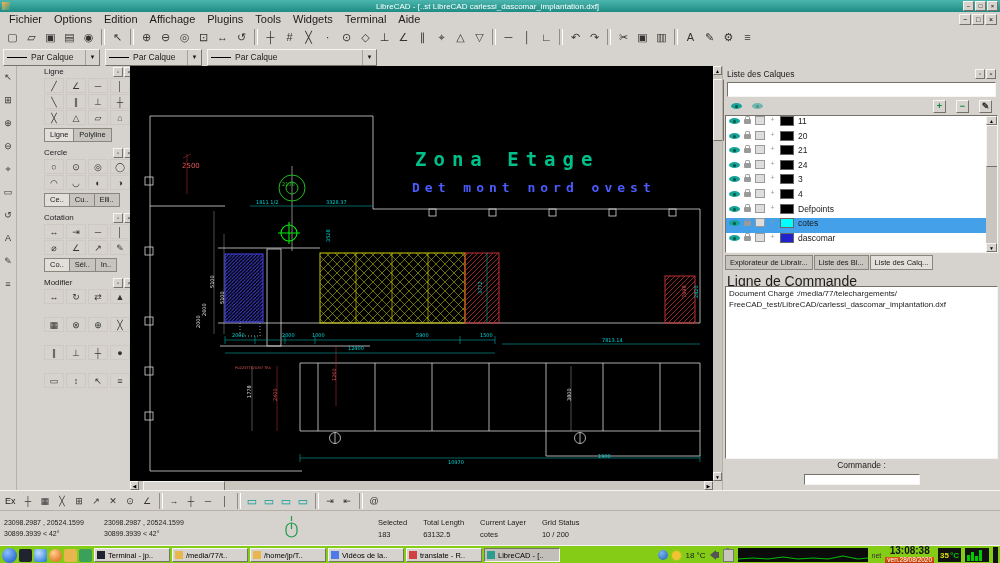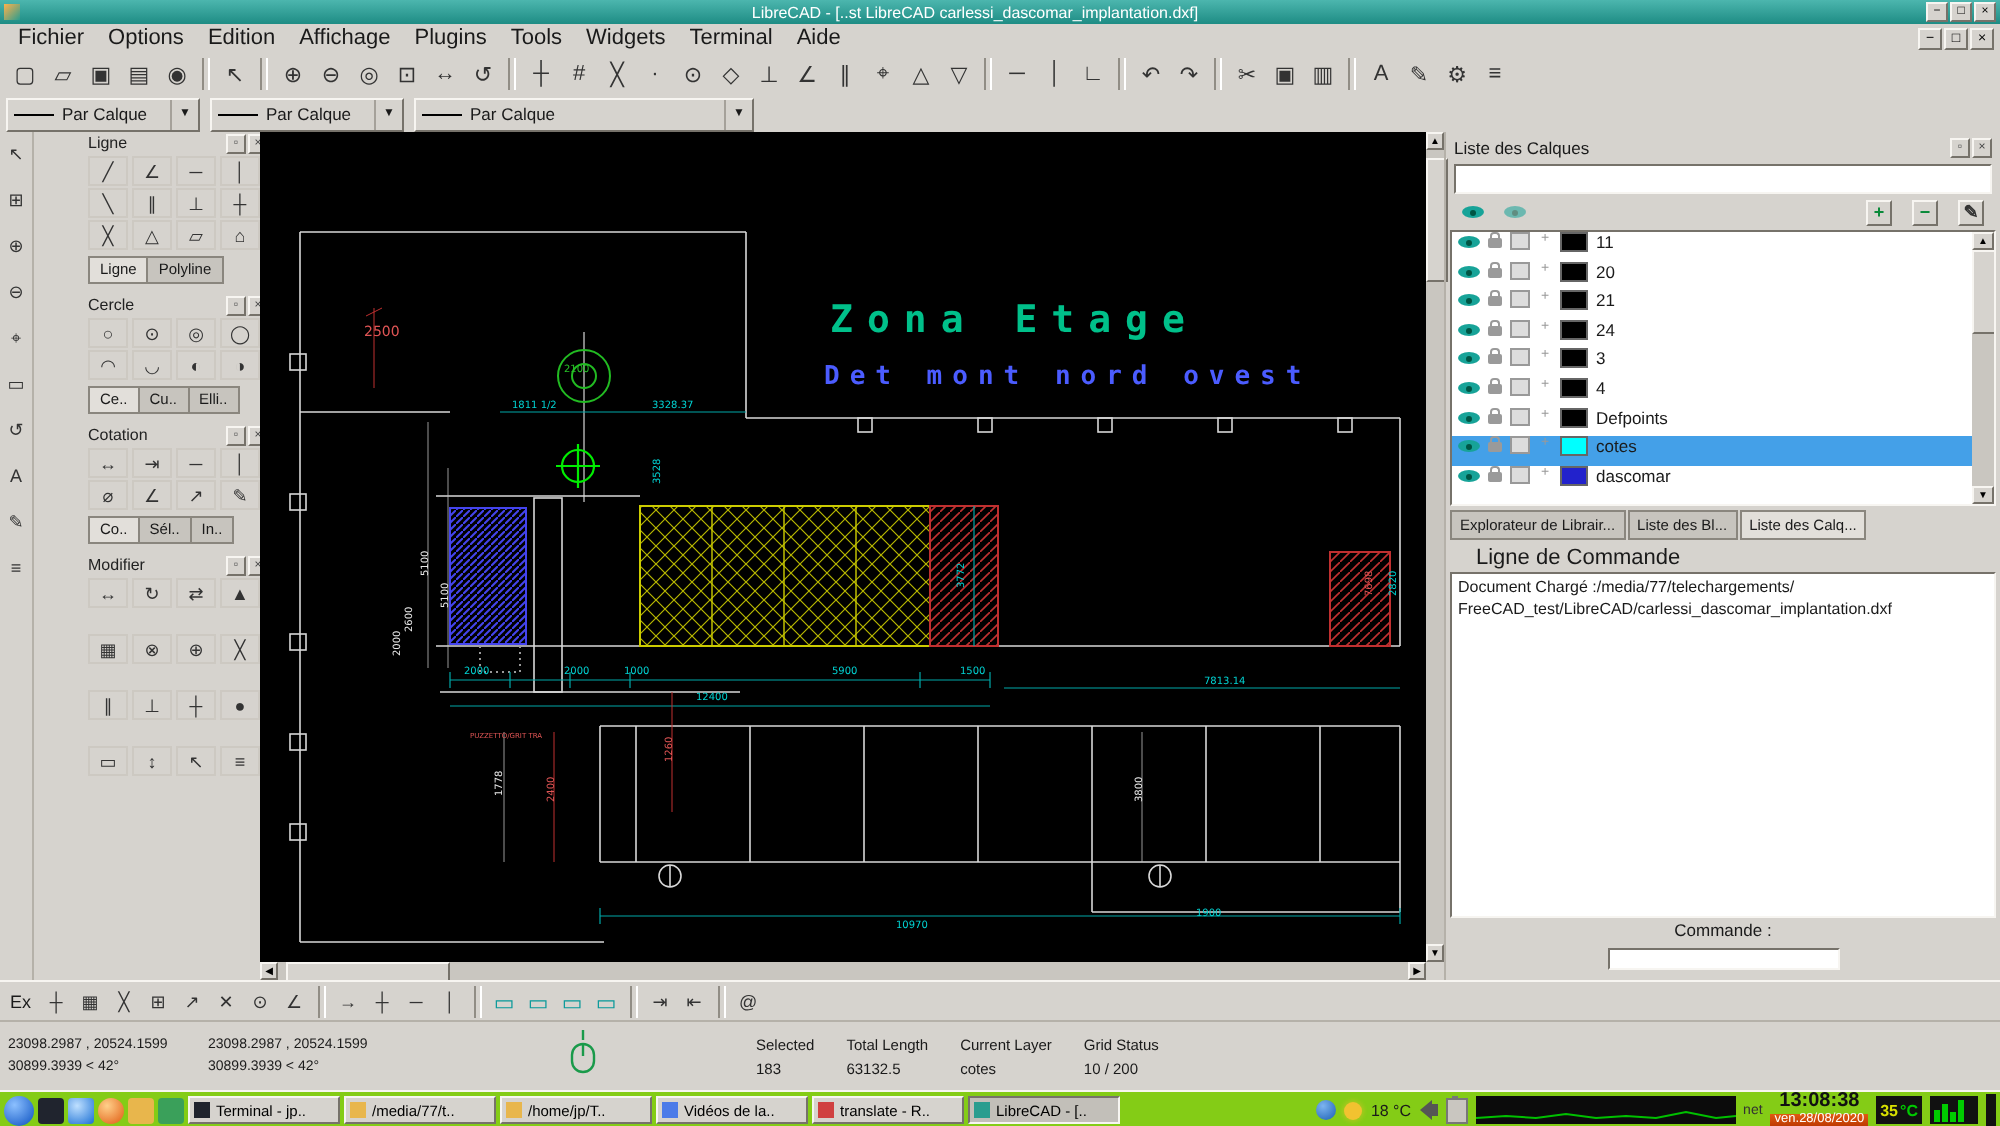--- a/index.html
+++ b/index.html
@@ -72,21 +72,21 @@
   .lock{display:inline-block;width:7px;height:5px;background:#9a9a9a;border-radius:1px;position:relative;margin-top:3px;}
   .lock::before{content:"";position:absolute;left:1px;top:-3px;width:3px;height:3px;border:1px solid #9a9a9a;border-bottom:none;border-radius:2px 2px 0 0;}
   .printi{display:inline-block;width:8px;height:7px;background:#ddd;border:1px solid #999;}
   .consti{display:inline-block;width:7px;height:7px;color:#999;font-size:7px;line-height:7px;text-align:center;}
   .swatch{display:inline-block;width:12px;height:8px;border:1px solid #666;}
   .lscroll{width:11px;background:#c9c6c0;display:flex;flex-direction:column;}
   .lthumb{width:11px;height:40px;background:#d6d3ce;}
   .dock-tabs{height:15px;display:flex;padding:1px 2px;gap:1px;}
   .dock-tab{font-size:7.5px;padding:0 4px;display:flex;align-items:center;background:#c7c4be;border:1px solid #8a867e;white-space:nowrap;overflow:hidden;}
   .dock-tab.active{background:#e2dfda;}
-  .cmd-title{height:12px;font-size:11px;padding:2px 15px 0;}
+  .cmd-title{height:12px;font-size:14px;padding:2px 4px 0;}
   .cmd-history{flex:1;background:#fff;margin:1px 2px;font-size:8px;line-height:1.35;padding:2px 3px;overflow:hidden;}
   .cmd-row{height:16px;display:flex;align-items:center;gap:4px;font-size:8.5px;padding:0 3px;flex-direction:column;}
   .cmd-input{flex:1;height:12px;background:#fff;font-size:8px;padding:0 2px;}
   input{border:1px solid;border-color:#76726a #f7f5f1 #f7f5f1 #76726a;outline:none;font-family:"Liberation Sans",sans-serif;}
 
   
   .snapbar{position:absolute;top:490px;left:0;right:0;height:20px;display:flex;align-items:center;padding:0 5px;border-top:1px solid #f7f5f1;background:#d6d3ce;}
   .snap-label{font-size:9px;margin-right:4px;}
   .sbtn{width:17px;height:16px;display:flex;align-items:center;justify-content:center;font-size:9px;background:#d6d3ce;border:1px solid #d6d3ce;color:#333;padding:0;}
   .sbtn.cyan{color:#0a9a9a;font-size:11px;}

